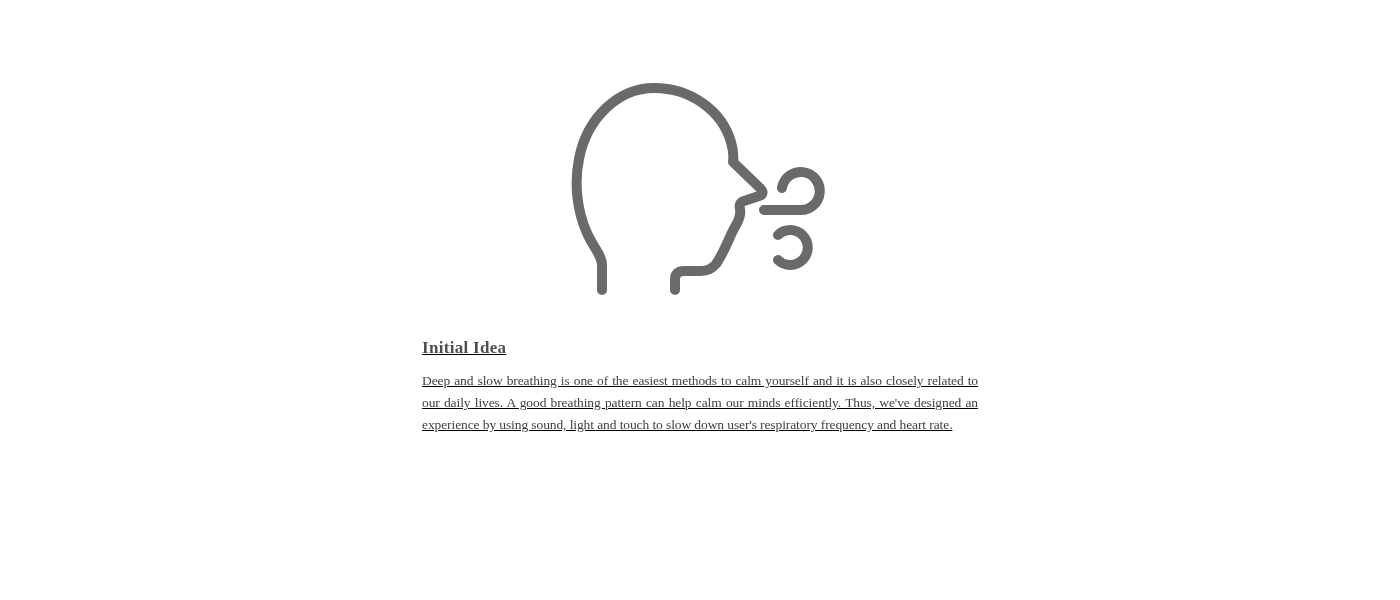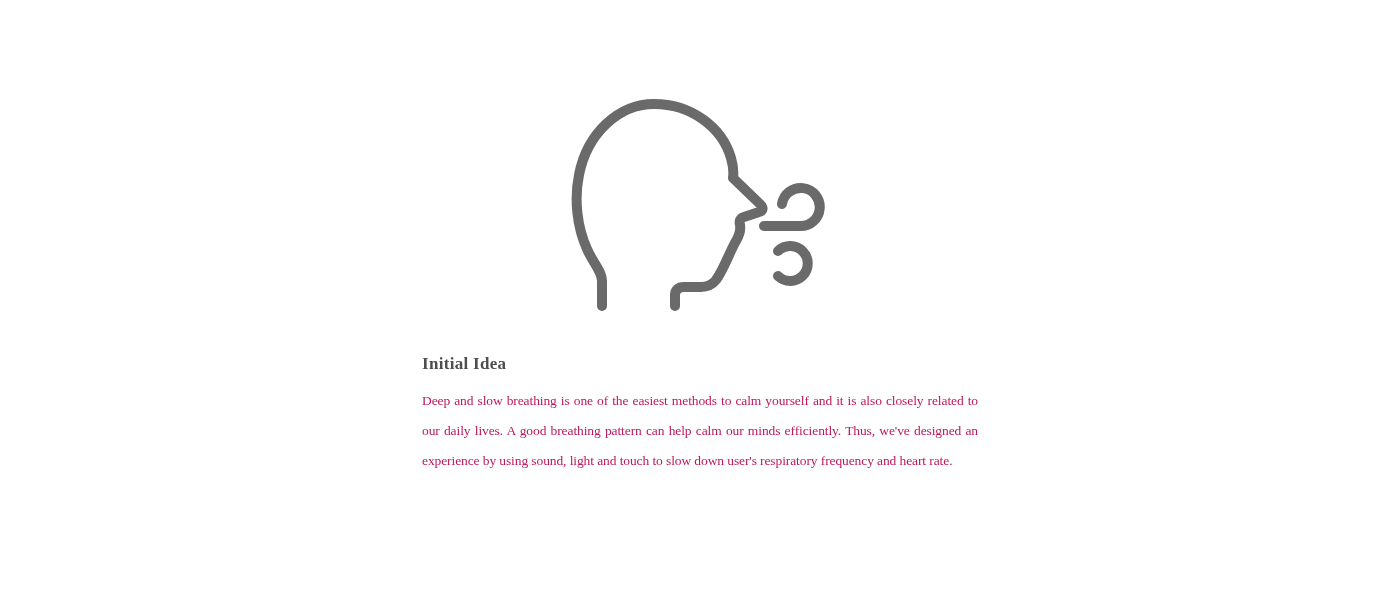--- a/index.html
+++ b/index.html
@@ -7,21 +7,22 @@
   body { font-family: "Liberation Serif", "DejaVu Serif", serif; }
   .page {
     position: relative;
     width: 1400px;
     height: 600px;
     background: #ffffff;
     overflow: hidden;
   }
   .content {
     width: 556px;
-    margin: 16px auto;
+    margin: 0 auto;
+    text-decoration: underline;
   }
   .icon-wrap {
     padding-top: 85px;
     display: flex;
     justify-content: center;
   }
   .icon-wrap svg { overflow: visible; display: block; }
   .section-title {
     margin-top: 41px;
     font-size: 17px;
@@ -33,24 +34,24 @@
     margin-top: 16px;
     font-size: 16px;
     line-height: 30px;
     letter-spacing: -0.5px;
     text-align: justify;
     color: #9b9b9b;
   }
   .paragraph-en {
     margin-top: 12px;
     font-size: 13.5px;
-    line-height: 30px;
+    line-height: 22px;
     letter-spacing: -0.1px;
     text-align: justify;
-    color: #be185d;
+    color: #404040;
   }
 </style>
 </head>
 <body>
 
 <div class="page">
   <div class="content">
 
     <div class="icon-wrap">
       <svg width="252" height="212" viewBox="0 0 252 212" xmlns="http://www.w3.org/2000/svg" aria-hidden="true">

